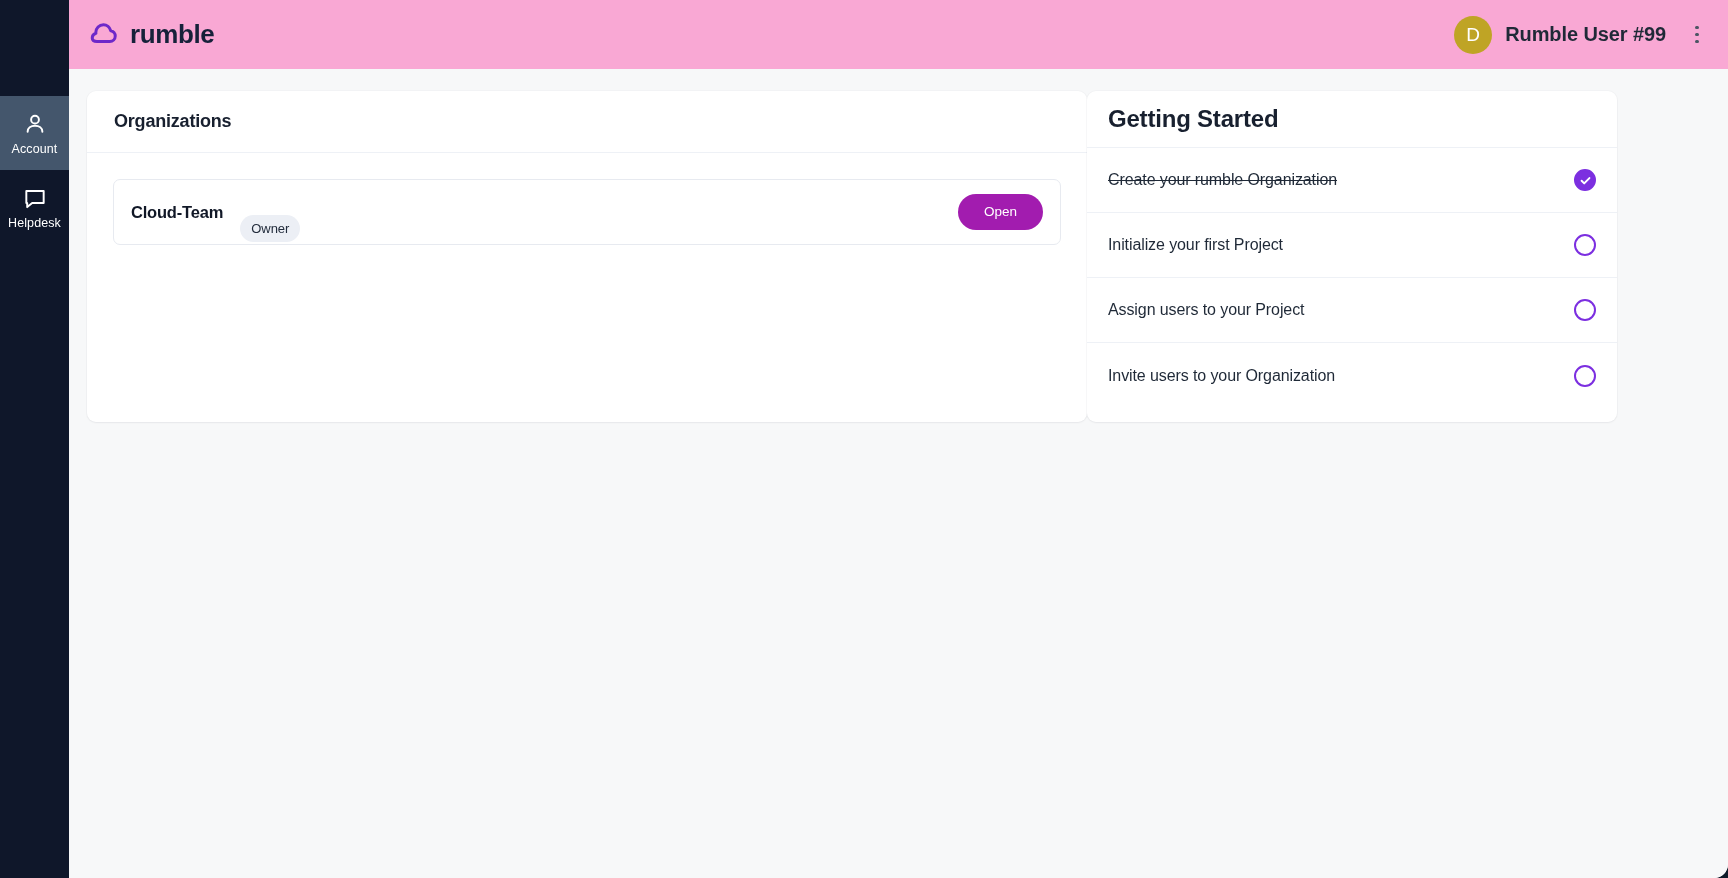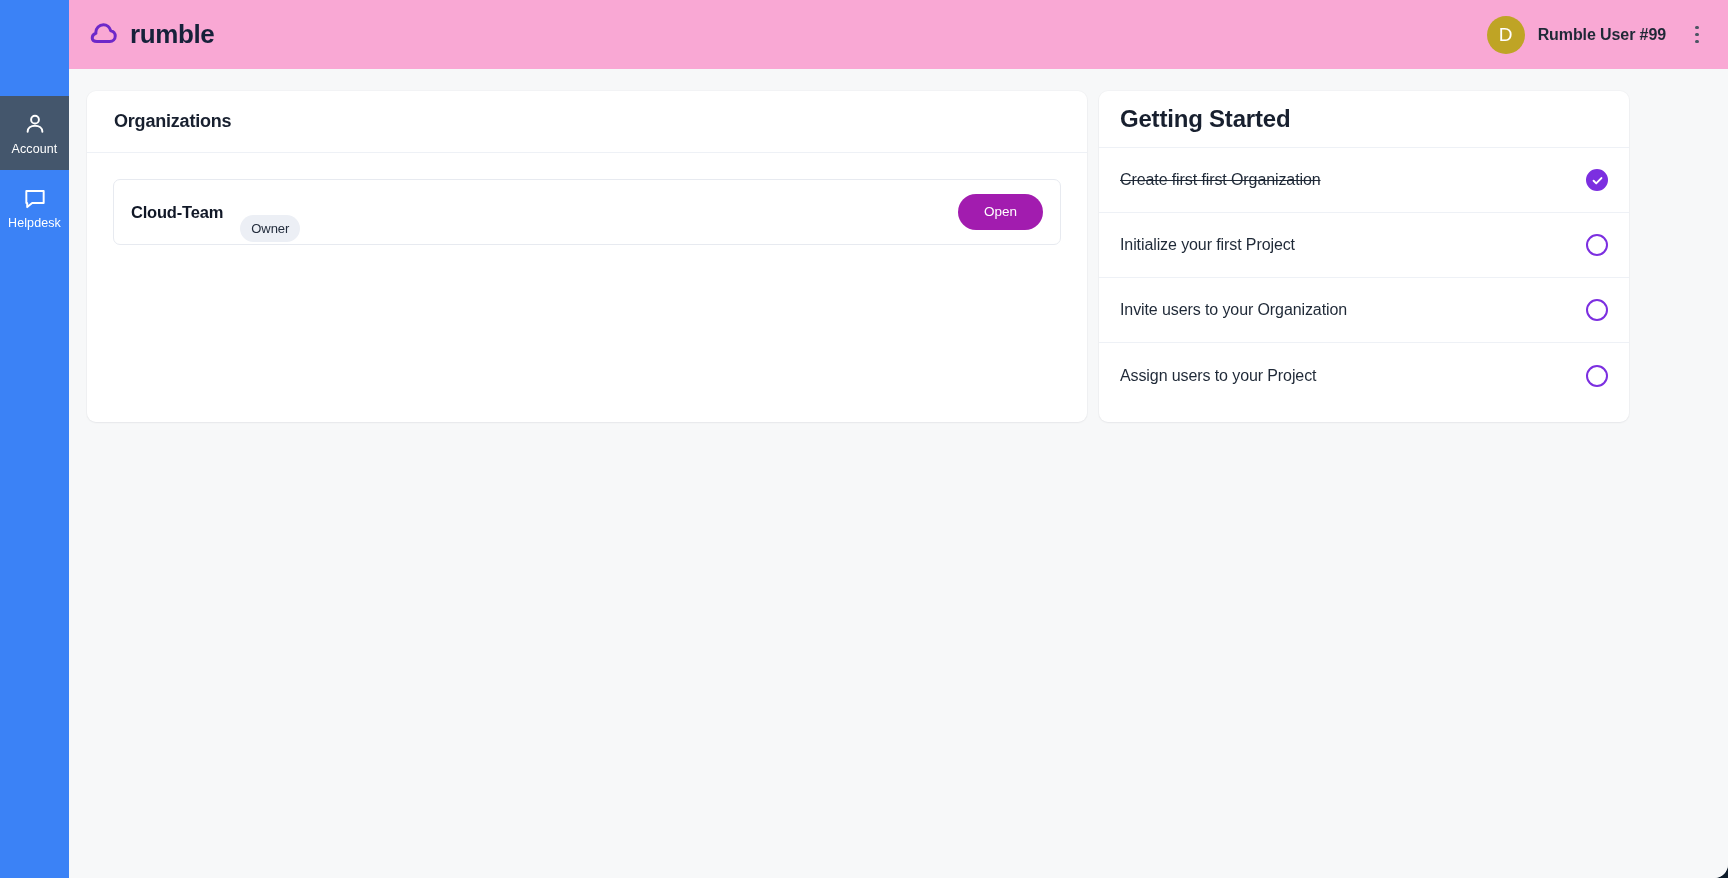--- a/index.html
+++ b/index.html
@@ -27,21 +27,21 @@
     overflow: hidden;
   }
 
   
   .rail {
     position: absolute;
     top: 0;
     left: 0;
     width: 69px;
     height: 878px;
-    background: #3b82f6;
+    background: #0f172a;
     display: flex;
     flex-direction: column;
     align-items: center;
     padding-top: 96px;
     z-index: 5;
   }
 
   .rail-item {
     width: 69px;
     height: 74px;
@@ -116,21 +116,21 @@
     background: #bfa425;
     color: #ffffff;
     display: flex;
     align-items: center;
     justify-content: center;
     font-size: 19px;
     font-weight: 400;
     letter-spacing: .2px;
   }
   .user-name {
-    font-size: 16px;
+    font-size: 20px;
     font-weight: 700;
     color: #1f2937;
     letter-spacing: -0.1px;
   }
 
   .kebab {
     width: 26px;
     height: 38px;
     margin-left: 18px;
     display: flex;
@@ -163,21 +163,21 @@
     font-size: 27px;
     font-weight: 700;
     color: #18202f;
     letter-spacing: -0.4px;
     margin: 0 0 20px 16px;
   }
 
   .columns {
     display: flex;
     align-items: flex-start;
-    gap: 12px;
+    gap: 0;
   }
 
   .card {
     background: #ffffff;
     border-radius: 9px;
     box-shadow: 0 1px 2px rgba(16,24,40,.05), 0 0 0 1px rgba(16,24,40,.018);
   }
 
   
   .org-card {
@@ -387,51 +387,51 @@
 
       </section>
 
       <aside class="card gs-card">
 
         <div class="gs-head">
           <h2>Getting Started</h2>
         </div>
 
         <div class="gs-row done">
-          <span class="gs-label">Create first first Organization</span>
+          <span class="gs-label">Create your rumble Organization</span>
           <div class="spacer"></div>
           <span class="gs-check checked">
             <svg width="13" height="13" viewBox="0 0 16 16" fill="none" stroke="#ffffff" stroke-width="2.4" stroke-linecap="round" stroke-linejoin="round">
               <path d="M3.2 8.3l3.2 3.2L12.8 5"></path>
             </svg>
           </span>
         </div>
 
         <div class="gs-row">
           <span class="gs-label">Initialize your first Project</span>
           <div class="spacer"></div>
           <span class="gs-check">
             
           </span>
         </div>
 
         <div class="gs-row">
+          <span class="gs-label">Assign users to your Project</span>
+          <div class="spacer"></div>
+          <span class="gs-check">
+            
+          </span>
+        </div>
+
+        <div class="gs-row">
           <span class="gs-label">Invite users to your Organization</span>
           <div class="spacer"></div>
           <span class="gs-check">
             
           </span>
         </div>
 
-        <div class="gs-row">
-          <span class="gs-label">Assign users to your Project</span>
-          <div class="spacer"></div>
-          <span class="gs-check">
-            
-          </span>
-        </div>
-
       </aside>
 
     </div>
   </main>
 
 </div>
 
 </body></html>

